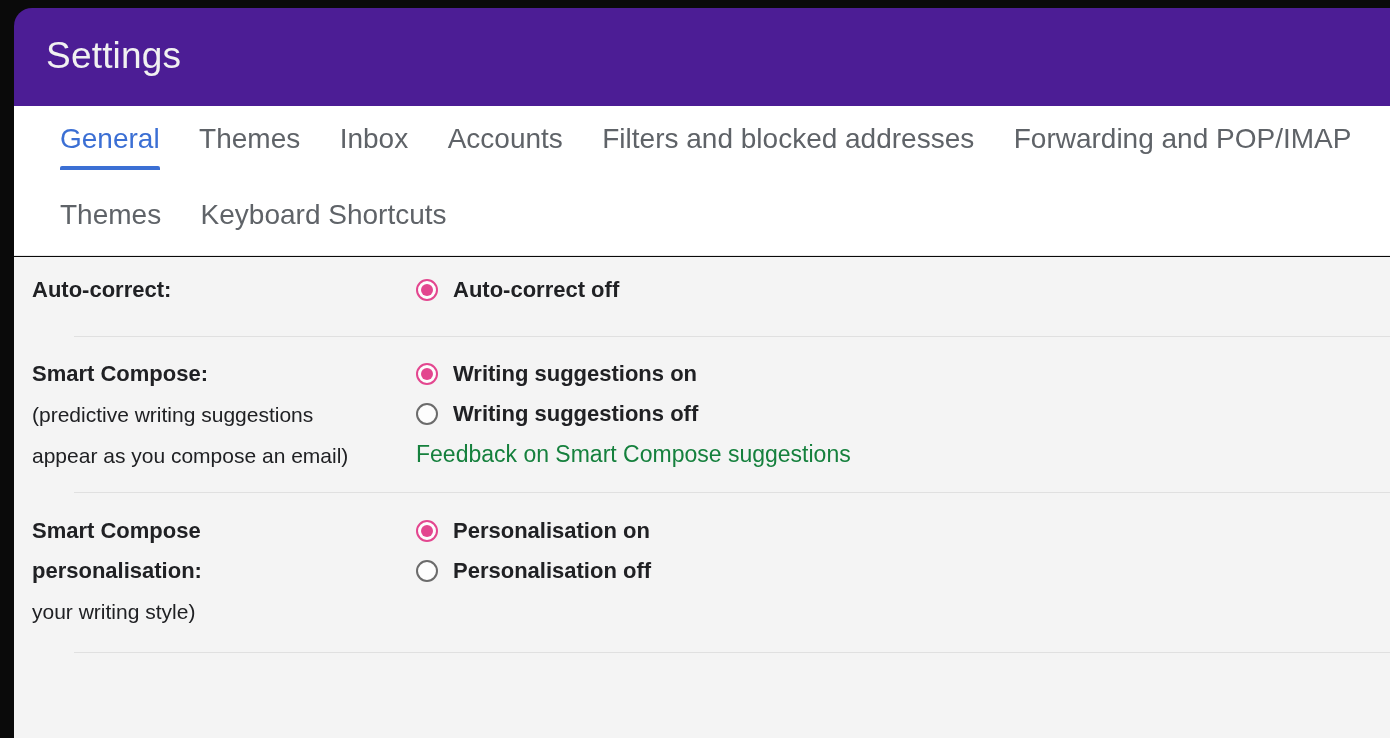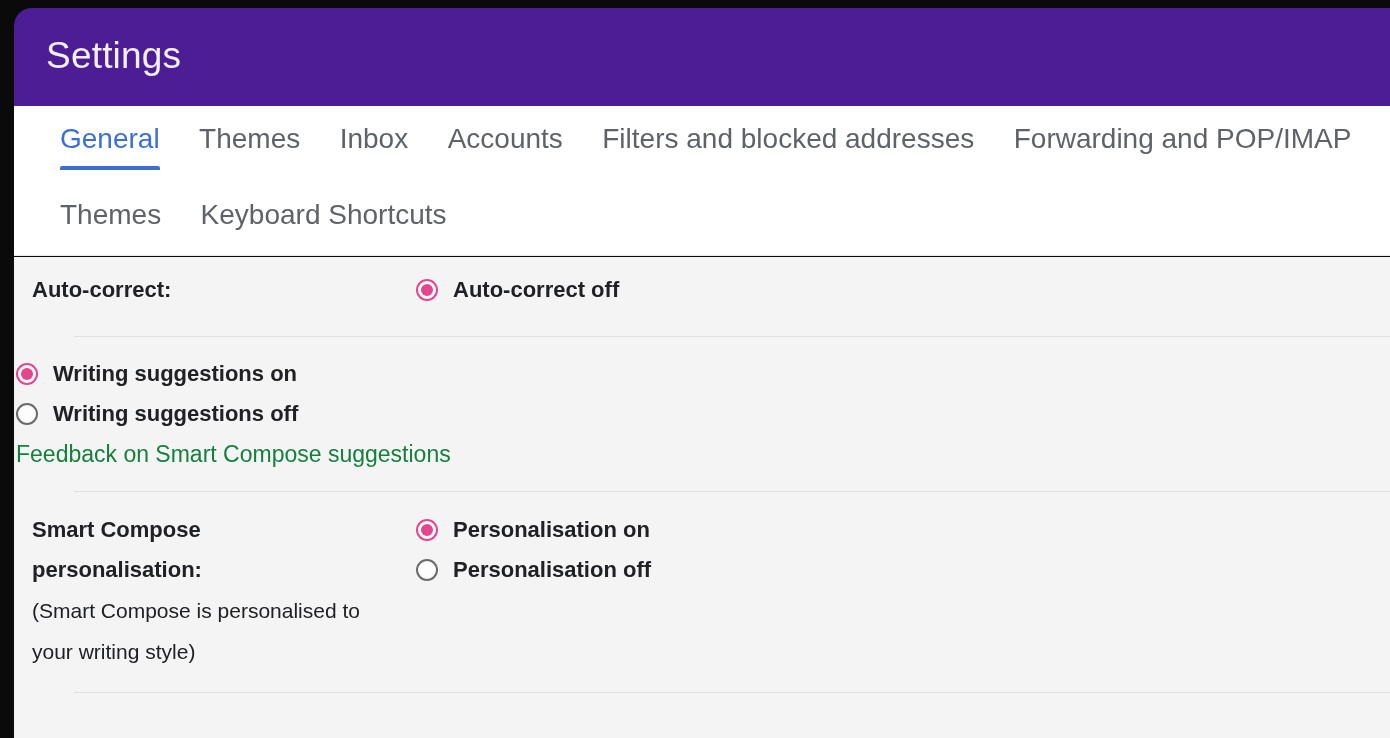--- a/index.html
+++ b/index.html
@@ -280,40 +280,44 @@
         <div class="opt">
           <span class="radio checked"></span>
           <span class="opt-label">Auto-correct off</span>
         </div>
       </div>
     </div>
 
     <div class="divider"></div>
 
     <div class="setting-row sec-smartcompose">
+      <div class="setting-label">
+        <div class="title">Smart Compose:</div>
+        <div class="note">(predictive writing suggestions</div>
+        <div class="note">appear as you compose an email)</div>
+      </div>
       <div class="setting-options">
         <div class="opt">
           <span class="radio checked"></span>
           <span class="opt-label">Writing suggestions on</span>
         </div>
         <div class="opt">
           <span class="radio"></span>
           <span class="opt-label">Writing suggestions off</span>
         </div>
         <a class="feedback-link">Feedback on Smart Compose suggestions</a>
       </div>
     </div>
 
     <div class="divider"></div>
 
     <div class="setting-row sec-personalisation">
       <div class="setting-label">
         <div class="title">Smart Compose</div>
         <div class="title">personalisation:</div>
-        <div class="note">(Smart Compose is personalised to</div>
         <div class="note">your writing style)</div>
       </div>
       <div class="setting-options">
         <div class="opt">
           <span class="radio checked"></span>
           <span class="opt-label">Personalisation on</span>
         </div>
         <div class="opt">
           <span class="radio"></span>
           <span class="opt-label">Personalisation off</span>

